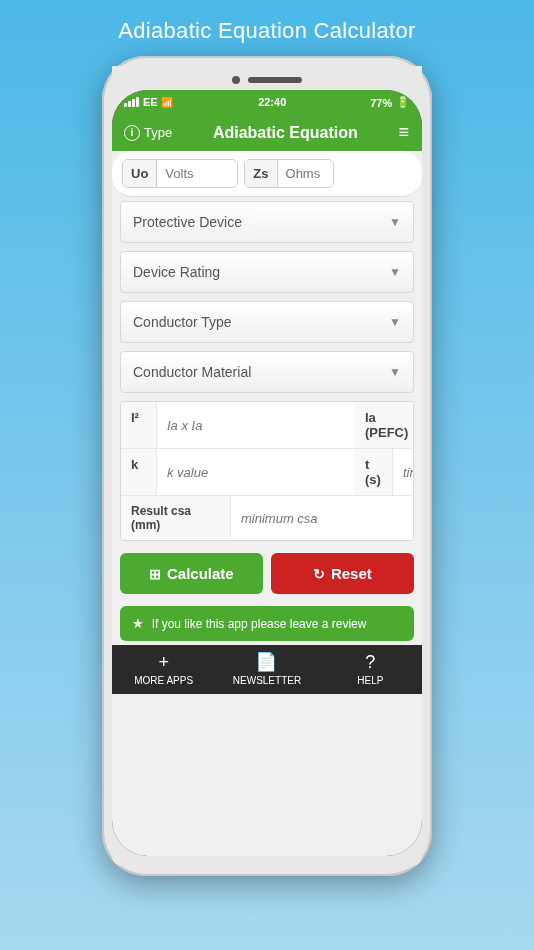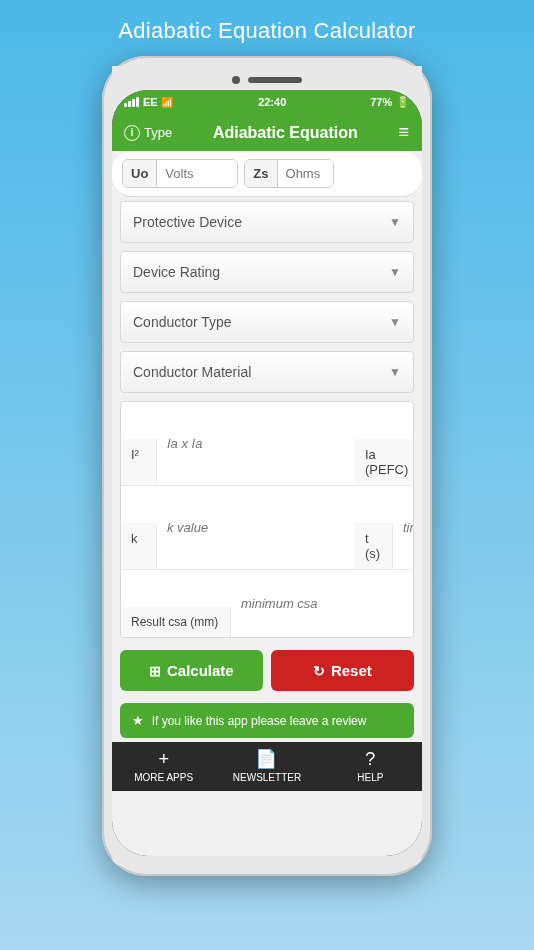--- a/index.html
+++ b/index.html
@@ -74,21 +74,21 @@
       color: white;
       font-size: 11px;
       font-weight: 600;
       padding: 4px 12px;
       display: flex;
       align-items: center;
       justify-content: space-between;
       height: 24px;
     }
     .status-left { display: flex; align-items: center; gap: 4px; }
-    .status-right { display: flex; align-items: center; gap: 4px; }
+    .status-right { display: flex; align-items: flex-end; gap: 4px; }
     .signal-bars { display: flex; align-items: flex-end; gap: 1px; }
     .signal-bars span {
       background: white;
       width: 3px;
       border-radius: 1px;
     }
 
     
     .nav-bar {
       background: #4caa30;
@@ -189,24 +189,23 @@
     .calc-cell {
       flex: 1;
       padding: 8px 10px;
       font-size: 13px;
       color: #555;
       border-right: 1px solid #e8e8e8;
     }
     .calc-cell:last-child { border-right: none; }
     .calc-cell.label-cell {
       background: #f8f8f8;
-      font-weight: 400;
+      font-weight: 700;
       color: #444;
       flex: 0 0 36px;
-      margin-top: 37px;
     }
     .calc-cell.placeholder { color: #aaa; font-style: italic; }
 
     
     .button-row {
       display: flex;
       gap: 8px;
       padding: 8px;
       background: #f0f0f0;
     }

